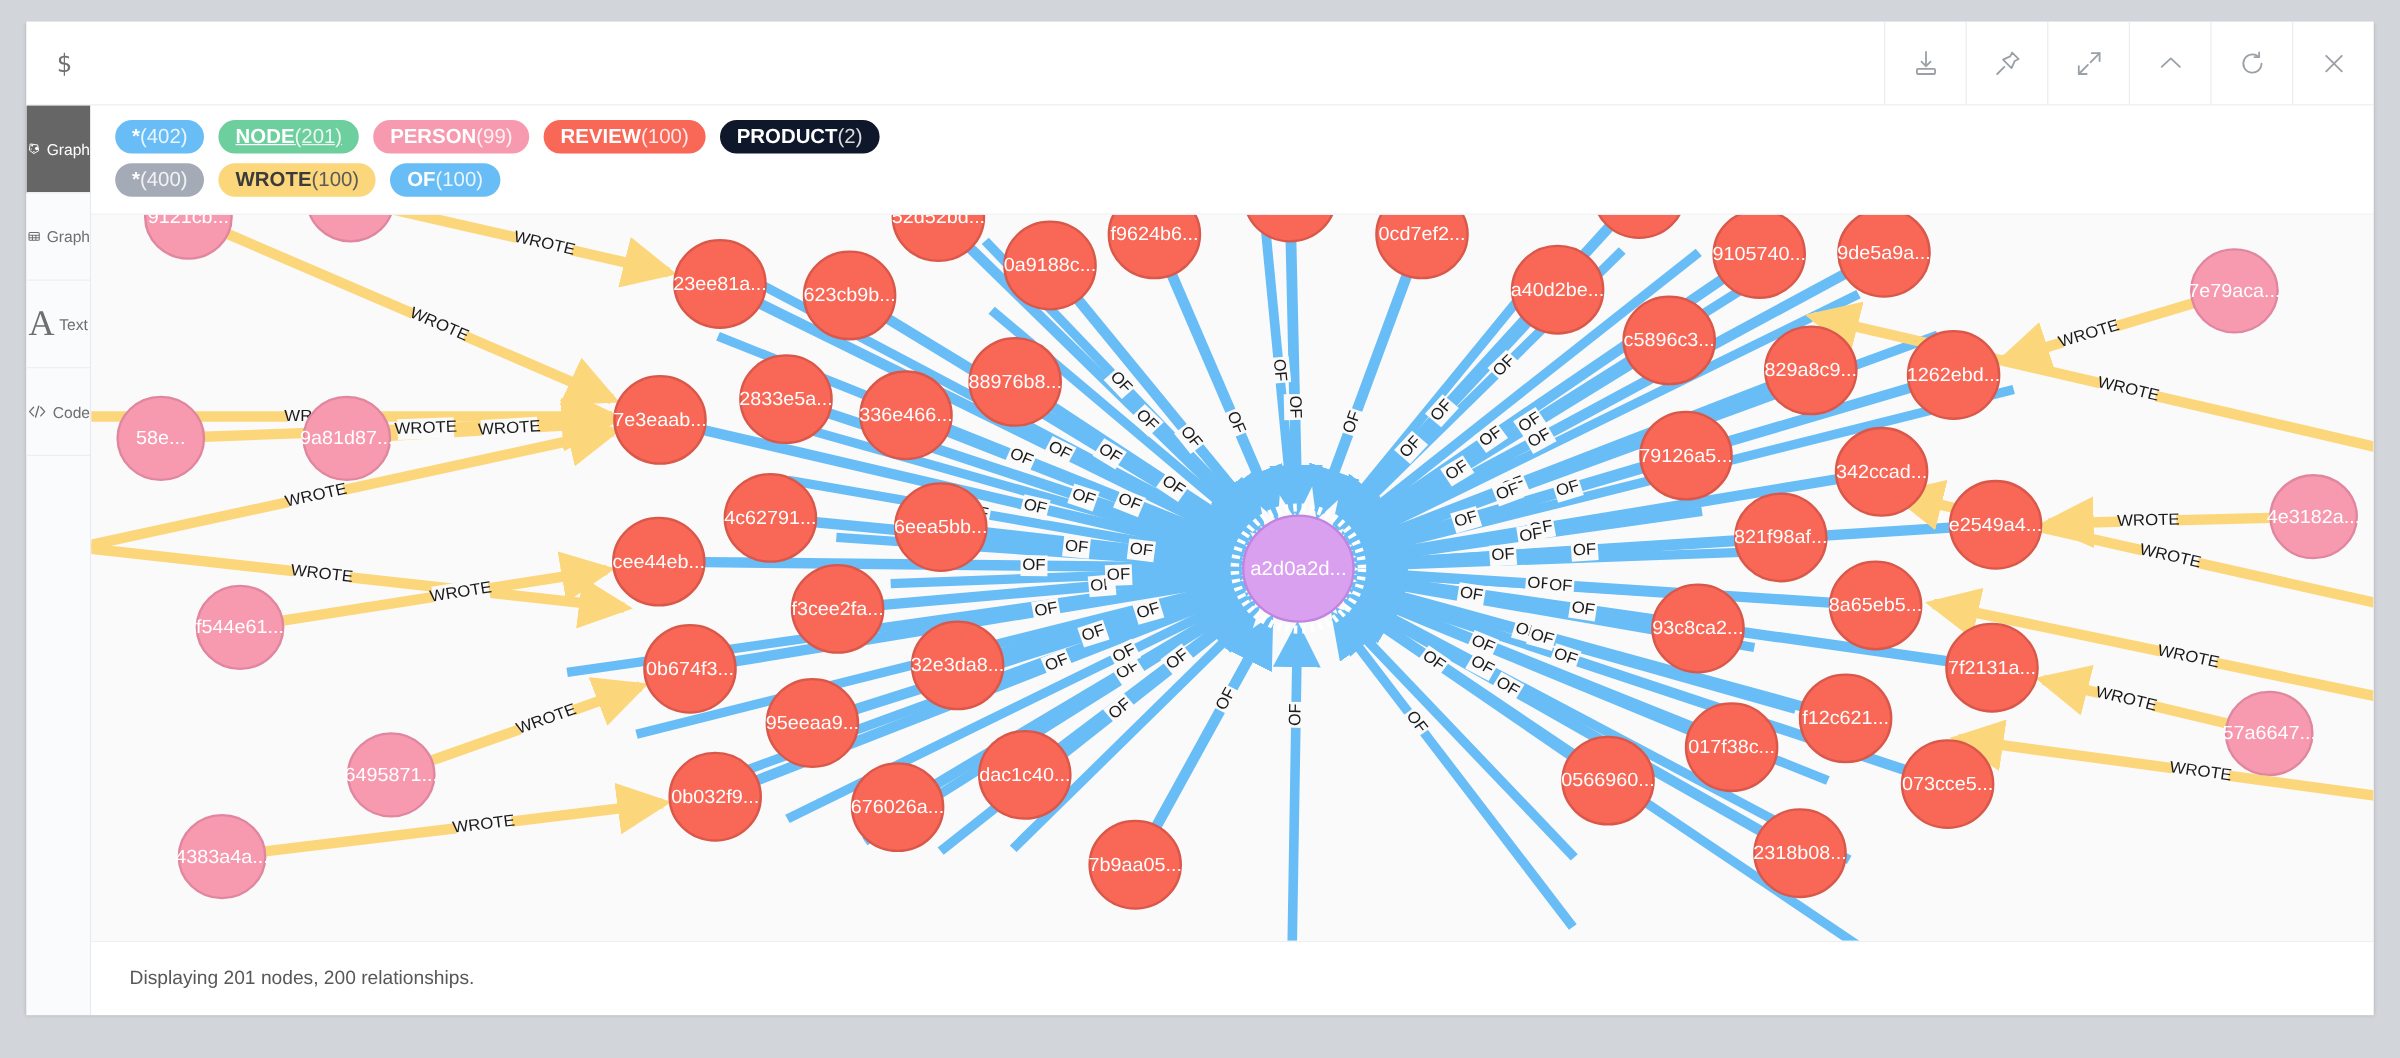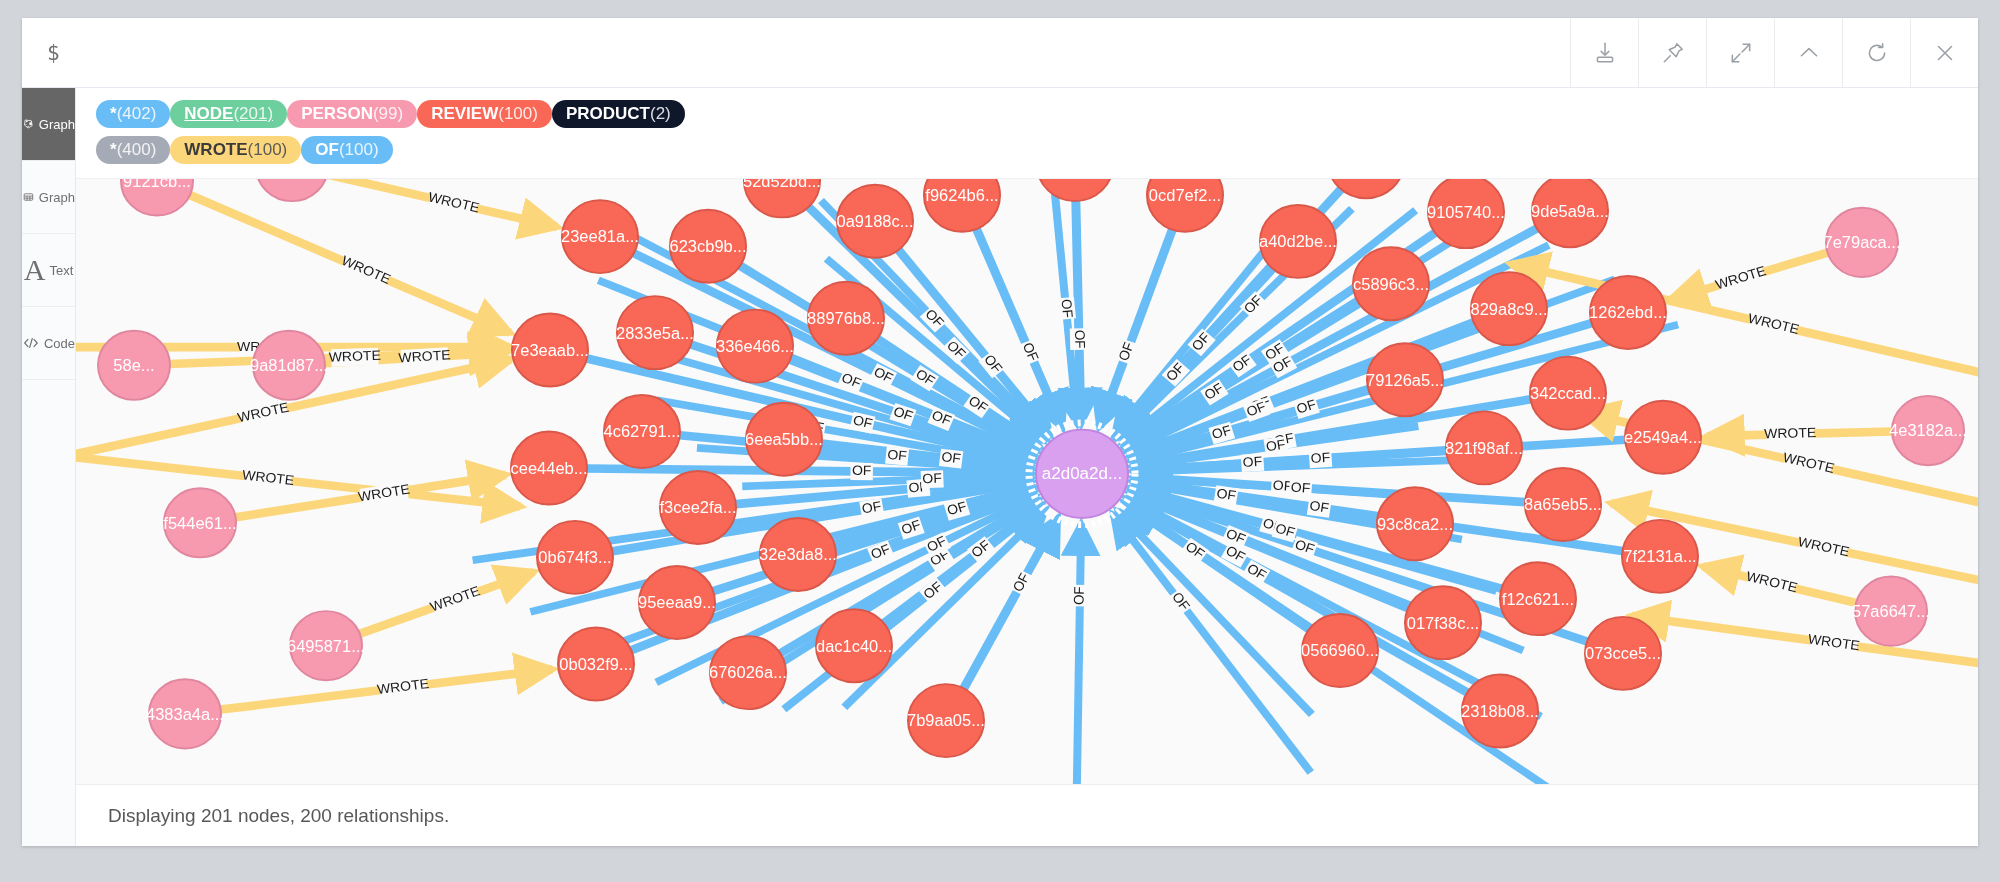--- a/index.html
+++ b/index.html
@@ -65,21 +65,21 @@
   }
   .side-item.active { background: #666666; color: #ffffff; }
   .side-item .side-label { line-height: 1; }
   
   .main-col { flex: 1; display: flex; flex-direction: column; min-width: 0; }
   .legend {
     background: #fff;
     padding: 8px 0 10px 20px;
     border-bottom: 1px solid #eef0f3;
   }
-  .legend-row { display: flex; align-items: center; padding: 4px 0; }
+  .legend-row { display: flex; gap: 12px; align-items: center; padding: 4px 0; }
   .pill {
     border-radius: 14px;
     padding: 5px 14px 6px;
     font-size: 17px;
     line-height: 1;
     white-space: nowrap;
     cursor: pointer;
     color: #fff;
   }
   .pill b { font-weight: bold; }
@@ -88,21 +88,21 @@
   .pill.dark span { color: #5a5a5a; opacity: 1; }
   
   .canvas-wrap { flex: 1; position: relative; background: #fafafa; overflow: hidden; }
   #graph { position: absolute; inset: 0; width: 100%; height: 100%; }
   .status-bar {
     height: 62px; min-height: 62px;
     background: #ffffff;
     border-top: 1px solid #eceef1;
     display: flex; align-items: center;
     padding-left: 32px;
-    font-size: 19px;
+    font-size: 16px;
     color: #585858;
   }
 </style>
 </head>
 <body>
 
 <div id="frame">
 
   <div class="editor-bar">
     <div class="query-text">

